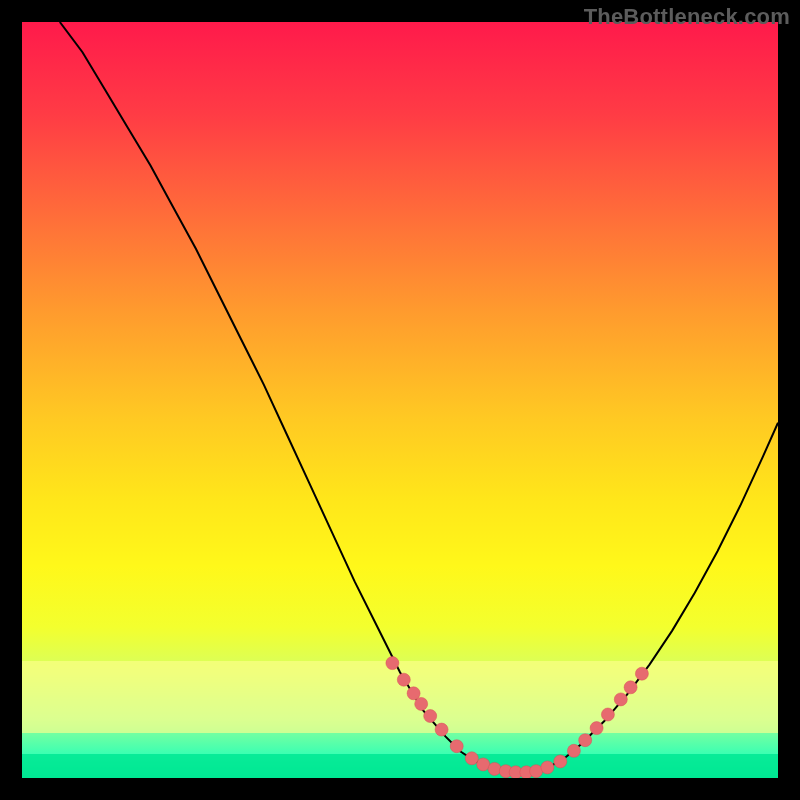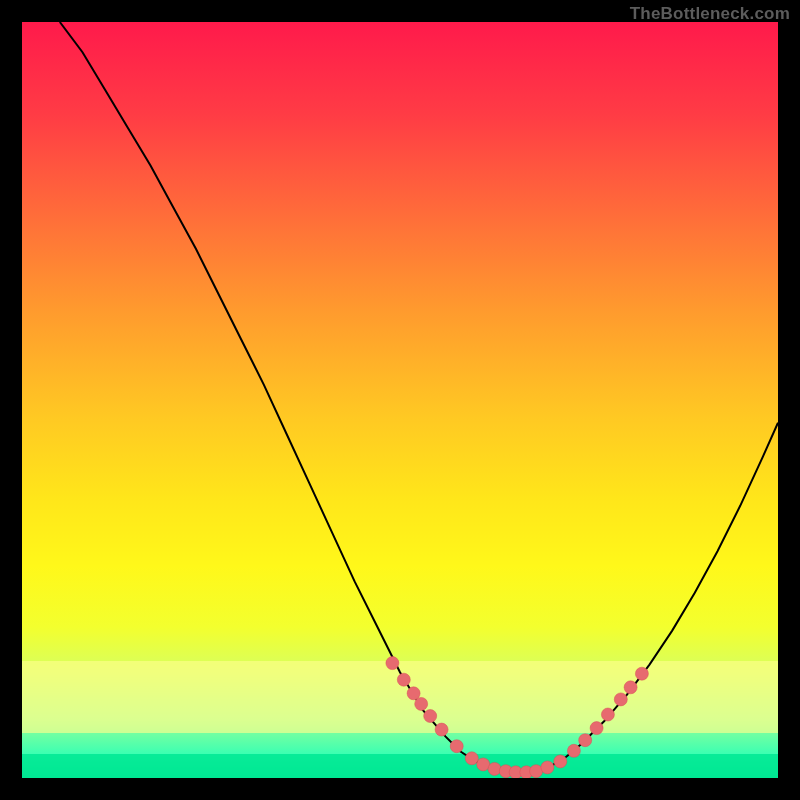--- a/index.html
+++ b/index.html
@@ -15,21 +15,21 @@
     position: relative;
     width: 800px;
     height: 800px;
     background: #000;
   }
   .watermark {
     position: absolute;
     top: 4px;
     right: 10px;
     color: #5c5c5c;
-    font-size: 17px;
+    font-size: 22px;
     font-weight: 600;
     letter-spacing: 0.2px;
     z-index: 50;
   }
   .plot-area {
     position: absolute;
     left: 22px;
     top: 22px;
     width: 756px;
     height: 756px;

